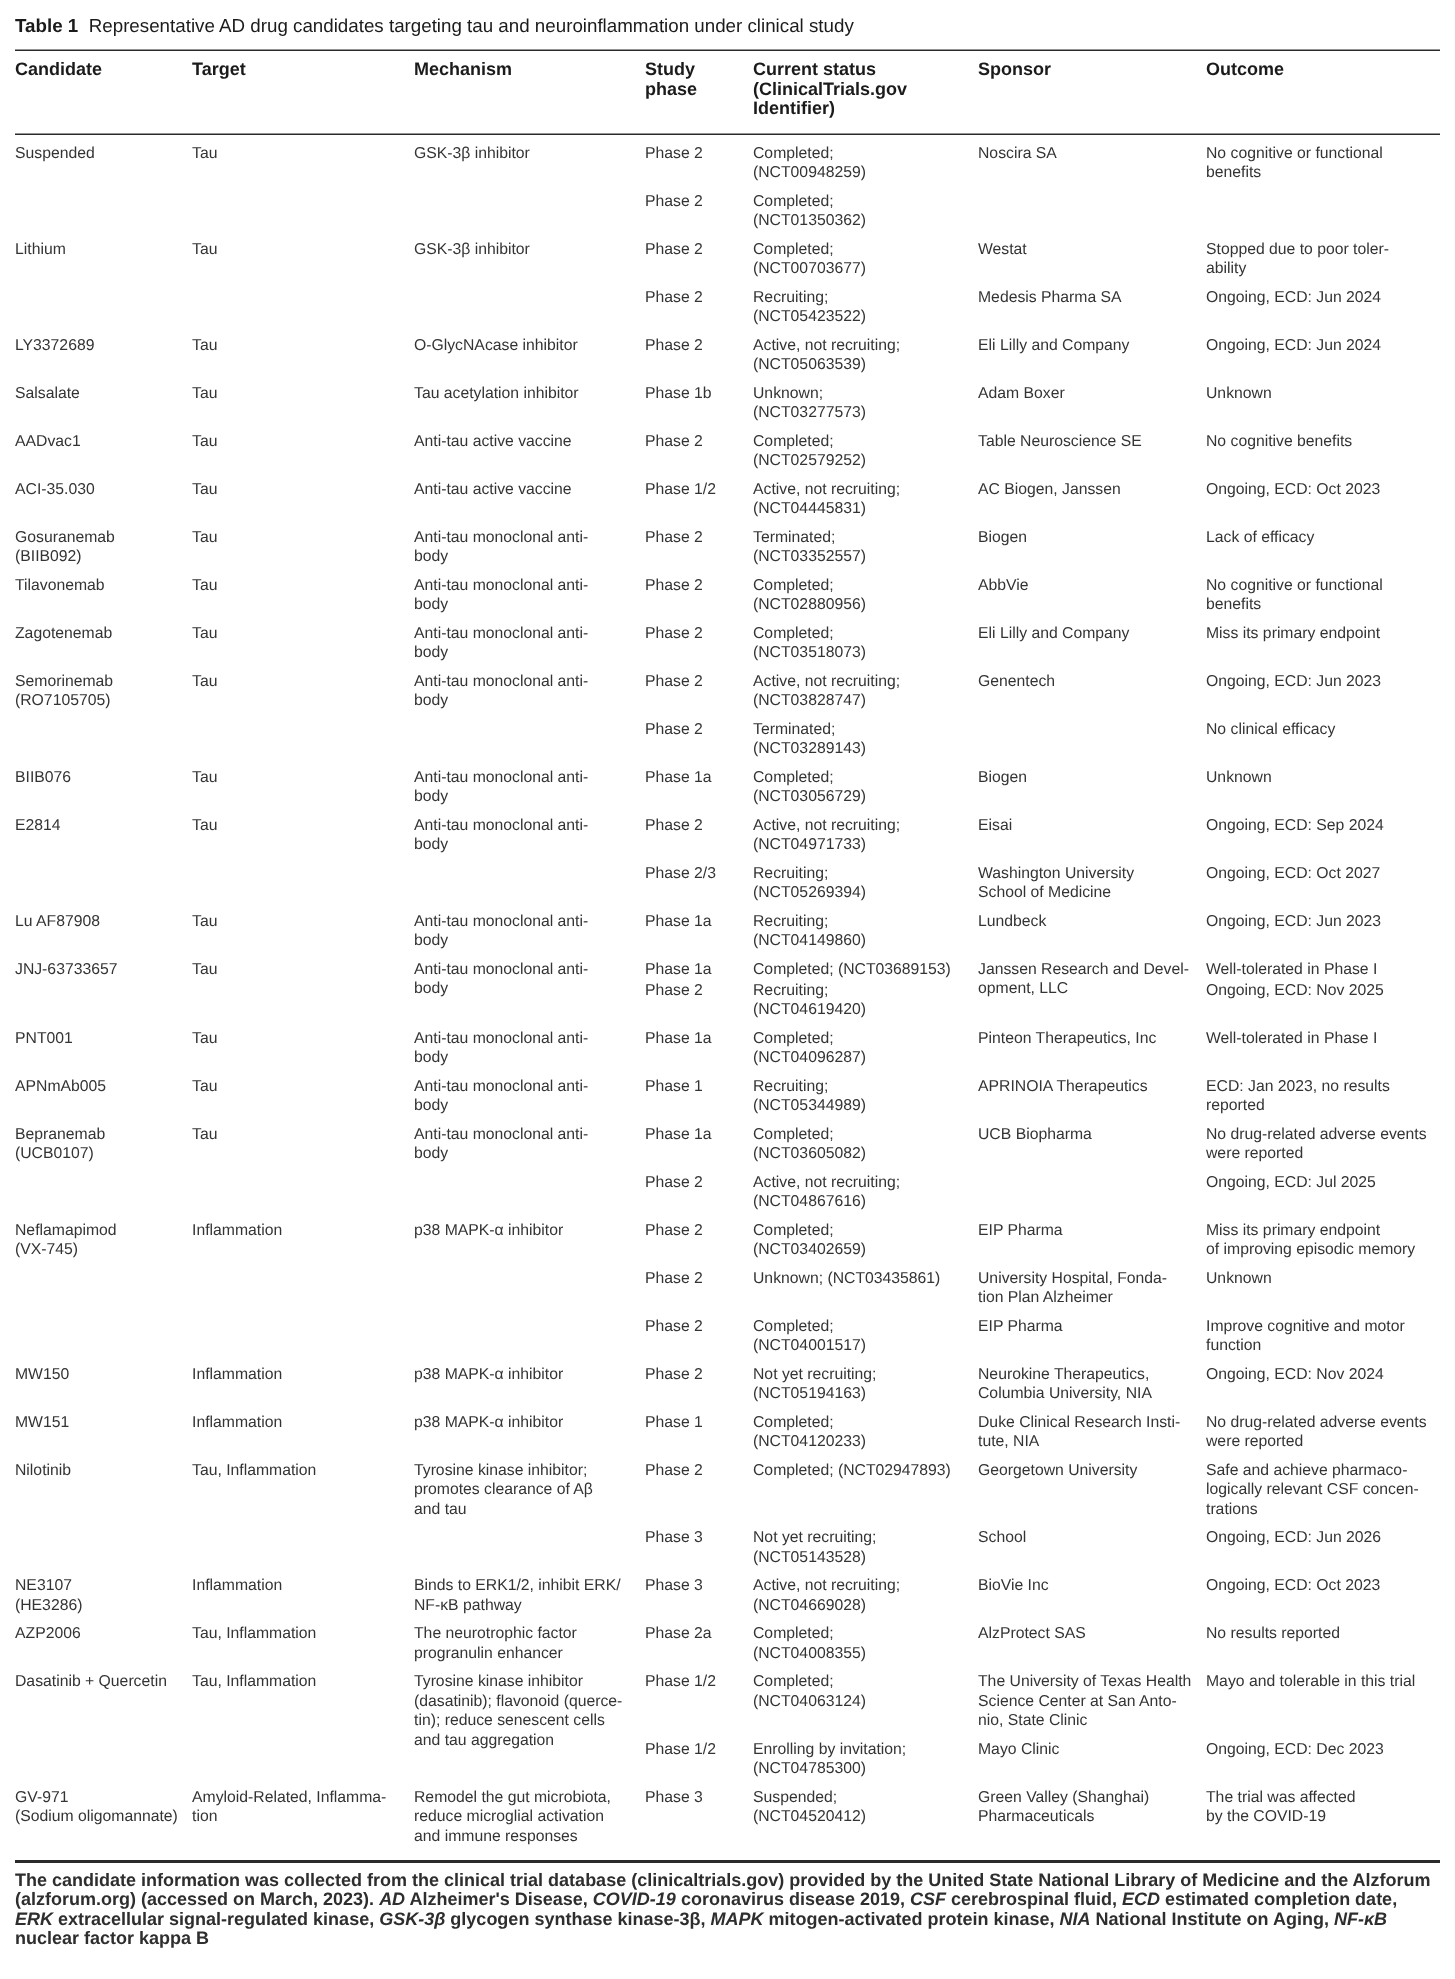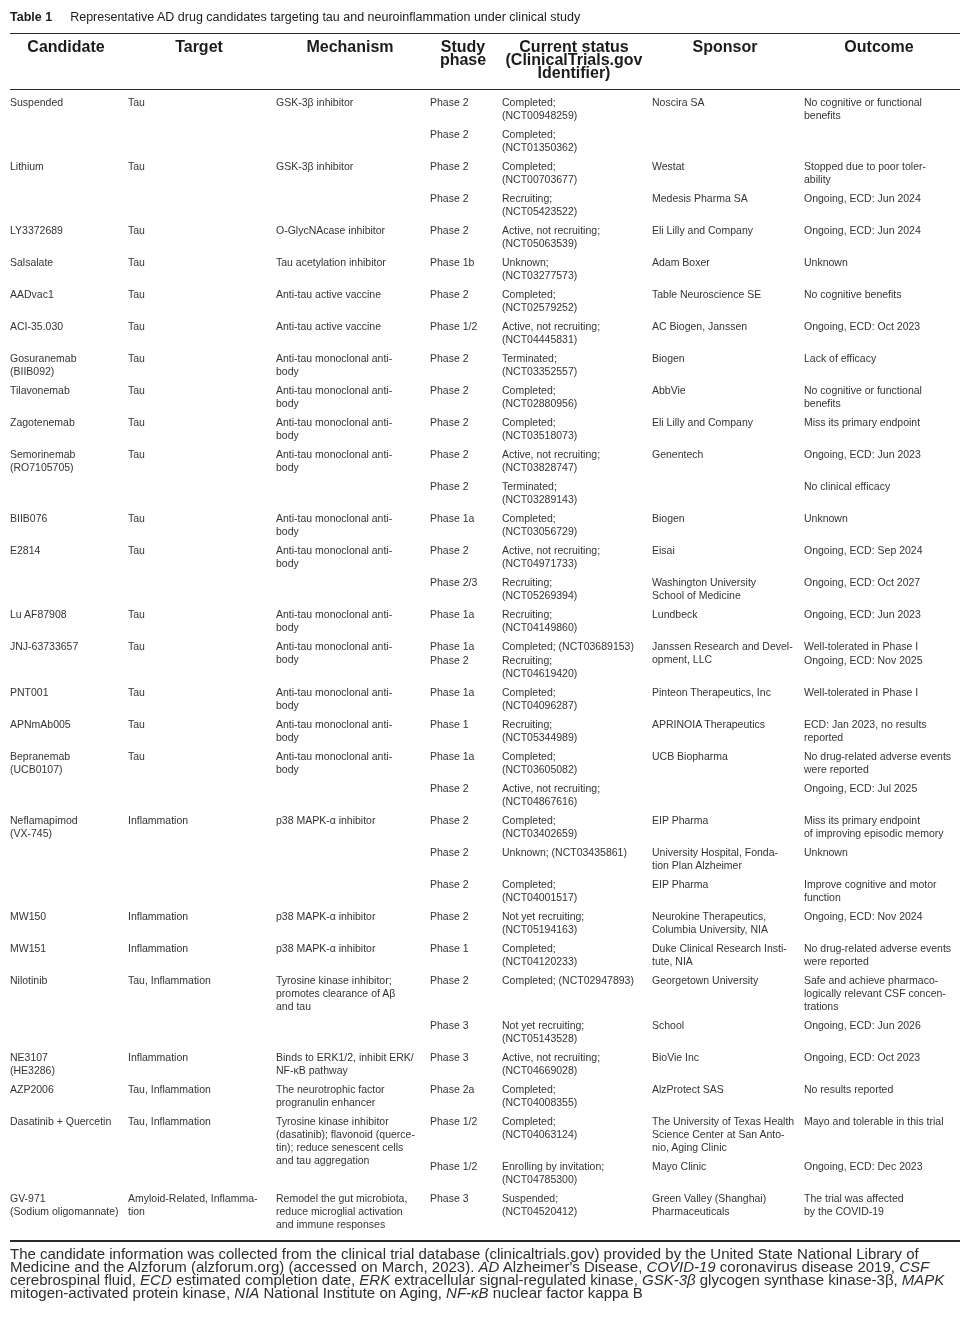--- a/index.html
+++ b/index.html
@@ -11,32 +11,32 @@
     overflow: hidden;
   }
   .page { padding: 7px 10px 0 10px; }
 
   .caption {
     font-size: 12.5px;
     line-height: 16px;
     color: #1b1b1b;
     margin: 2px 0 8px 0;
   }
-  .caption .cap-label { font-weight: bold; margin-right: 18px; }
+  .caption .cap-label { font-weight: bold; margin-right: 7px; }
 
   table.ad-table {
     border-collapse: collapse;
     table-layout: fixed;
     width: 950px;
   }
   table.ad-table th {
-    font-size: 16px;
+    font-size: 12px;
     font-weight: bold;
     color: #1b1b1b;
-    text-align: center;
+    text-align: left;
     vertical-align: top;
     padding: 6px 6px 10px 0;
     border-top: 1.5px solid #2a2a2a;
     border-bottom: 1.5px solid #2a2a2a;
     white-space: pre-line;
     line-height: 13px;
   }
   table.ad-table td {
     font-size: 10.5px;
     vertical-align: top;
@@ -47,24 +47,25 @@
   }
   table.ad-table tr.tight td { padding-top: 1px; }
 
   .bottom-rule {
     width: 950px;
     border-top: 2px solid #2a2a2a;
     margin-top: 9px;
   }
   .footnote {
     width: 950px;
-    font-size: 15px;
+    font-size: 12px;
     line-height: 13px;
     padding-top: 5px;
     color: #2e2e2e;
+    font-weight: bold;
   }
   .footnote em { font-style: italic; }
 </style>
 </head>
 <body>
 
 <div class="page">
 
   <div class="caption">
     <span class="cap-label">Table 1</span><span>Representative AD drug candidates targeting tau and neuroinflammation under clinical study</span>
@@ -423,21 +424,21 @@
           <td rowspan="2">Tau, Inflammation</td>
           <td rowspan="2">Tyrosine kinase inhibitor
 (dasatinib); flavonoid (querce-
 tin); reduce senescent cells
 and tau aggregation</td>
           <td>Phase 1/2</td>
           <td>Completed;
 (NCT04063124)</td>
           <td>The University of Texas Health
 Science Center at San Anto-
-nio, Aging Clinic</td>
+nio, State Clinic</td>
           <td>Mayo and tolerable in this trial</td>
         </tr>
         <tr>
           <td>Phase 1/2</td>
           <td>Enrolling by invitation;
 (NCT04785300)</td>
           <td>Mayo Clinic</td>
           <td>Ongoing, ECD: Dec 2023</td>
         </tr>
         <tr>

